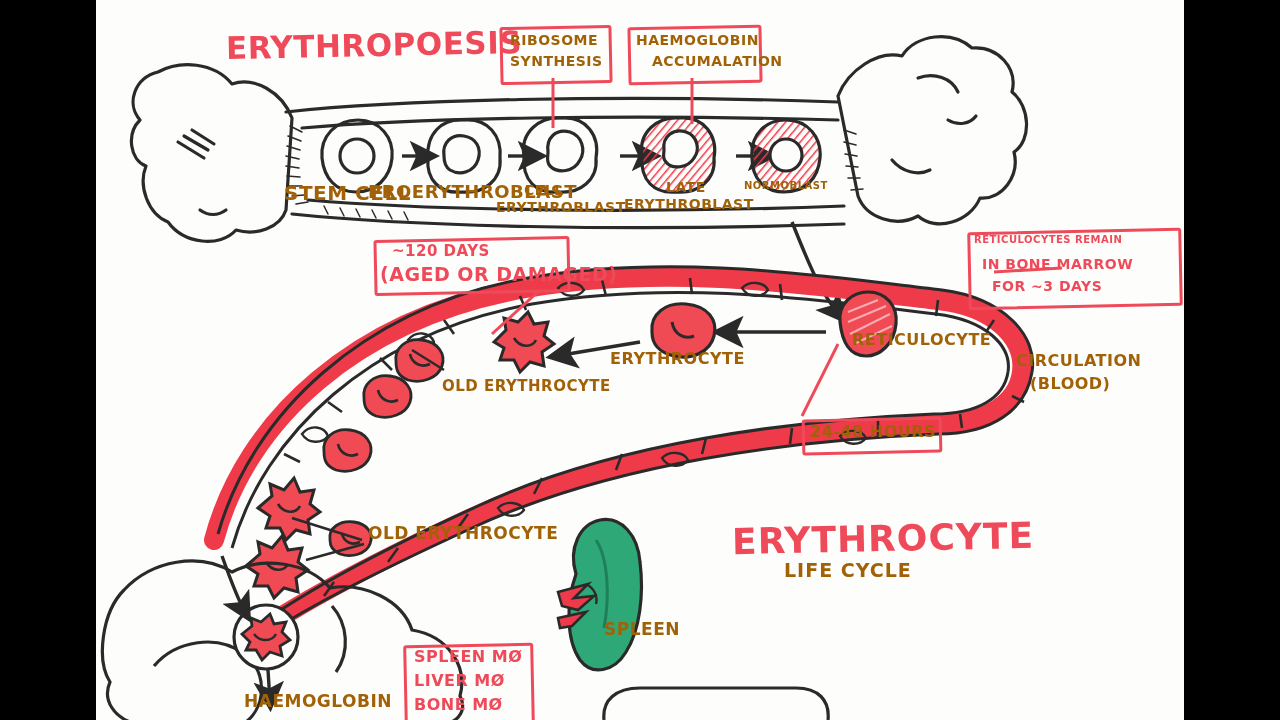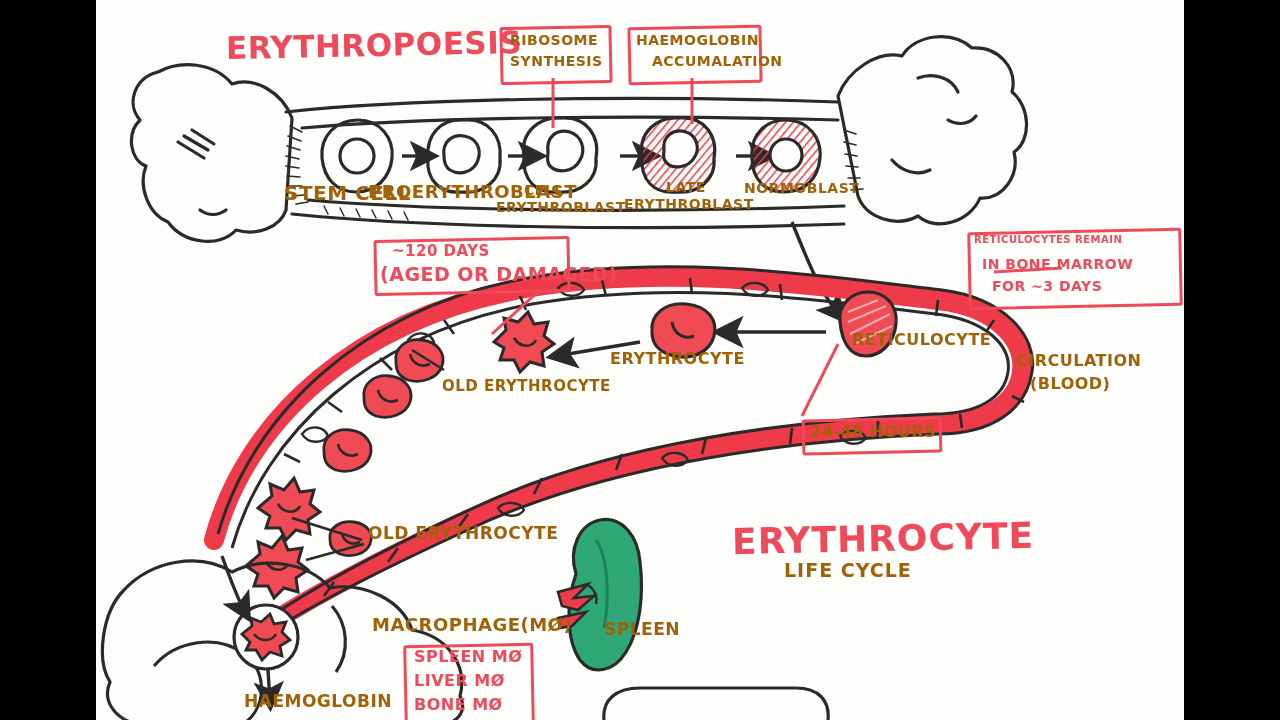--- a/index.html
+++ b/index.html
@@ -298,30 +298,29 @@
     <div class="lbl red hand" style="left:318px;top:648px;font-size:16px;">SPLEEN MØ</div>
     <div class="lbl red hand" style="left:318px;top:672px;font-size:16px;">LIVER MØ</div>
     <div class="lbl red hand" style="left:318px;top:696px;font-size:16px;">BONE MØ</div>
 
     <div class="lbl ink hand" style="left:188px;top:182px;font-size:20px;">STEM CELL</div>
     <div class="lbl ink hand" style="left:272px;top:182px;font-size:18px;text-align:center;">PROERYTHROBLAST</div>
     <div class="lbl ink hand" style="left:428px;top:182px;font-size:14px;">CELL</div>
     <div class="lbl ink hand" style="left:400px;top:199px;font-size:14px;">ERYTHROBLAST</div>
     <div class="lbl ink hand" style="left:564px;top:179px;font-size:14px;margin-left:6px;">LATE</div>
     <div class="lbl ink hand" style="left:528px;top:196px;font-size:14px;">ERYTHROBLAST</div>
-    <div class="lbl ink hand" style="left:648px;top:180px;font-size:14px;">NORMOBLAST</div>
+    <div class="lbl ink hand" style="left:648px;top:180px;font-size:10px;">NORMOBLAST</div>
 
     <div class="lbl ink hand" style="left:756px;top:331px;font-size:16px;">RETICULOCYTE</div>
     <div class="lbl ink hand" style="left:514px;top:350px;font-size:16px;">ERYTHROCYTE</div>
     <div class="lbl ink hand" style="left:346px;top:378px;font-size:15px;">OLD ERYTHROCYTE</div>
     <div class="lbl ink hand" style="left:272px;top:524px;font-size:17px;">OLD ERYTHROCYTE</div>
     <div class="lbl ink hand" style="left:920px;top:352px;font-size:16px;">CIRCULATION</div>
     <div class="lbl ink hand" style="left:934px;top:375px;font-size:16px;">(BLOOD)</div>
 
-    <div class="lbl ink hand" style="left:276px;top:615px;font-size:18px;">MACROPHAGE(MØ)</div>
     <div class="lbl ink hand" style="left:508px;top:620px;font-size:17px;">SPLEEN</div>
     <div class="lbl ink hand" style="left:148px;top:692px;font-size:17px;">HAEMOGLOBIN</div>
 
     <div class="lbl red hand sk" style="left:636px;top:518px;font-size:36px;letter-spacing:1px;">ERYTHROCYTE</div>
     <div class="lbl ink hand" style="left:688px;top:560px;font-size:19px;letter-spacing:1px;">LIFE CYCLE</div>
 
   </div>
 </div>
 
 </body></html>

